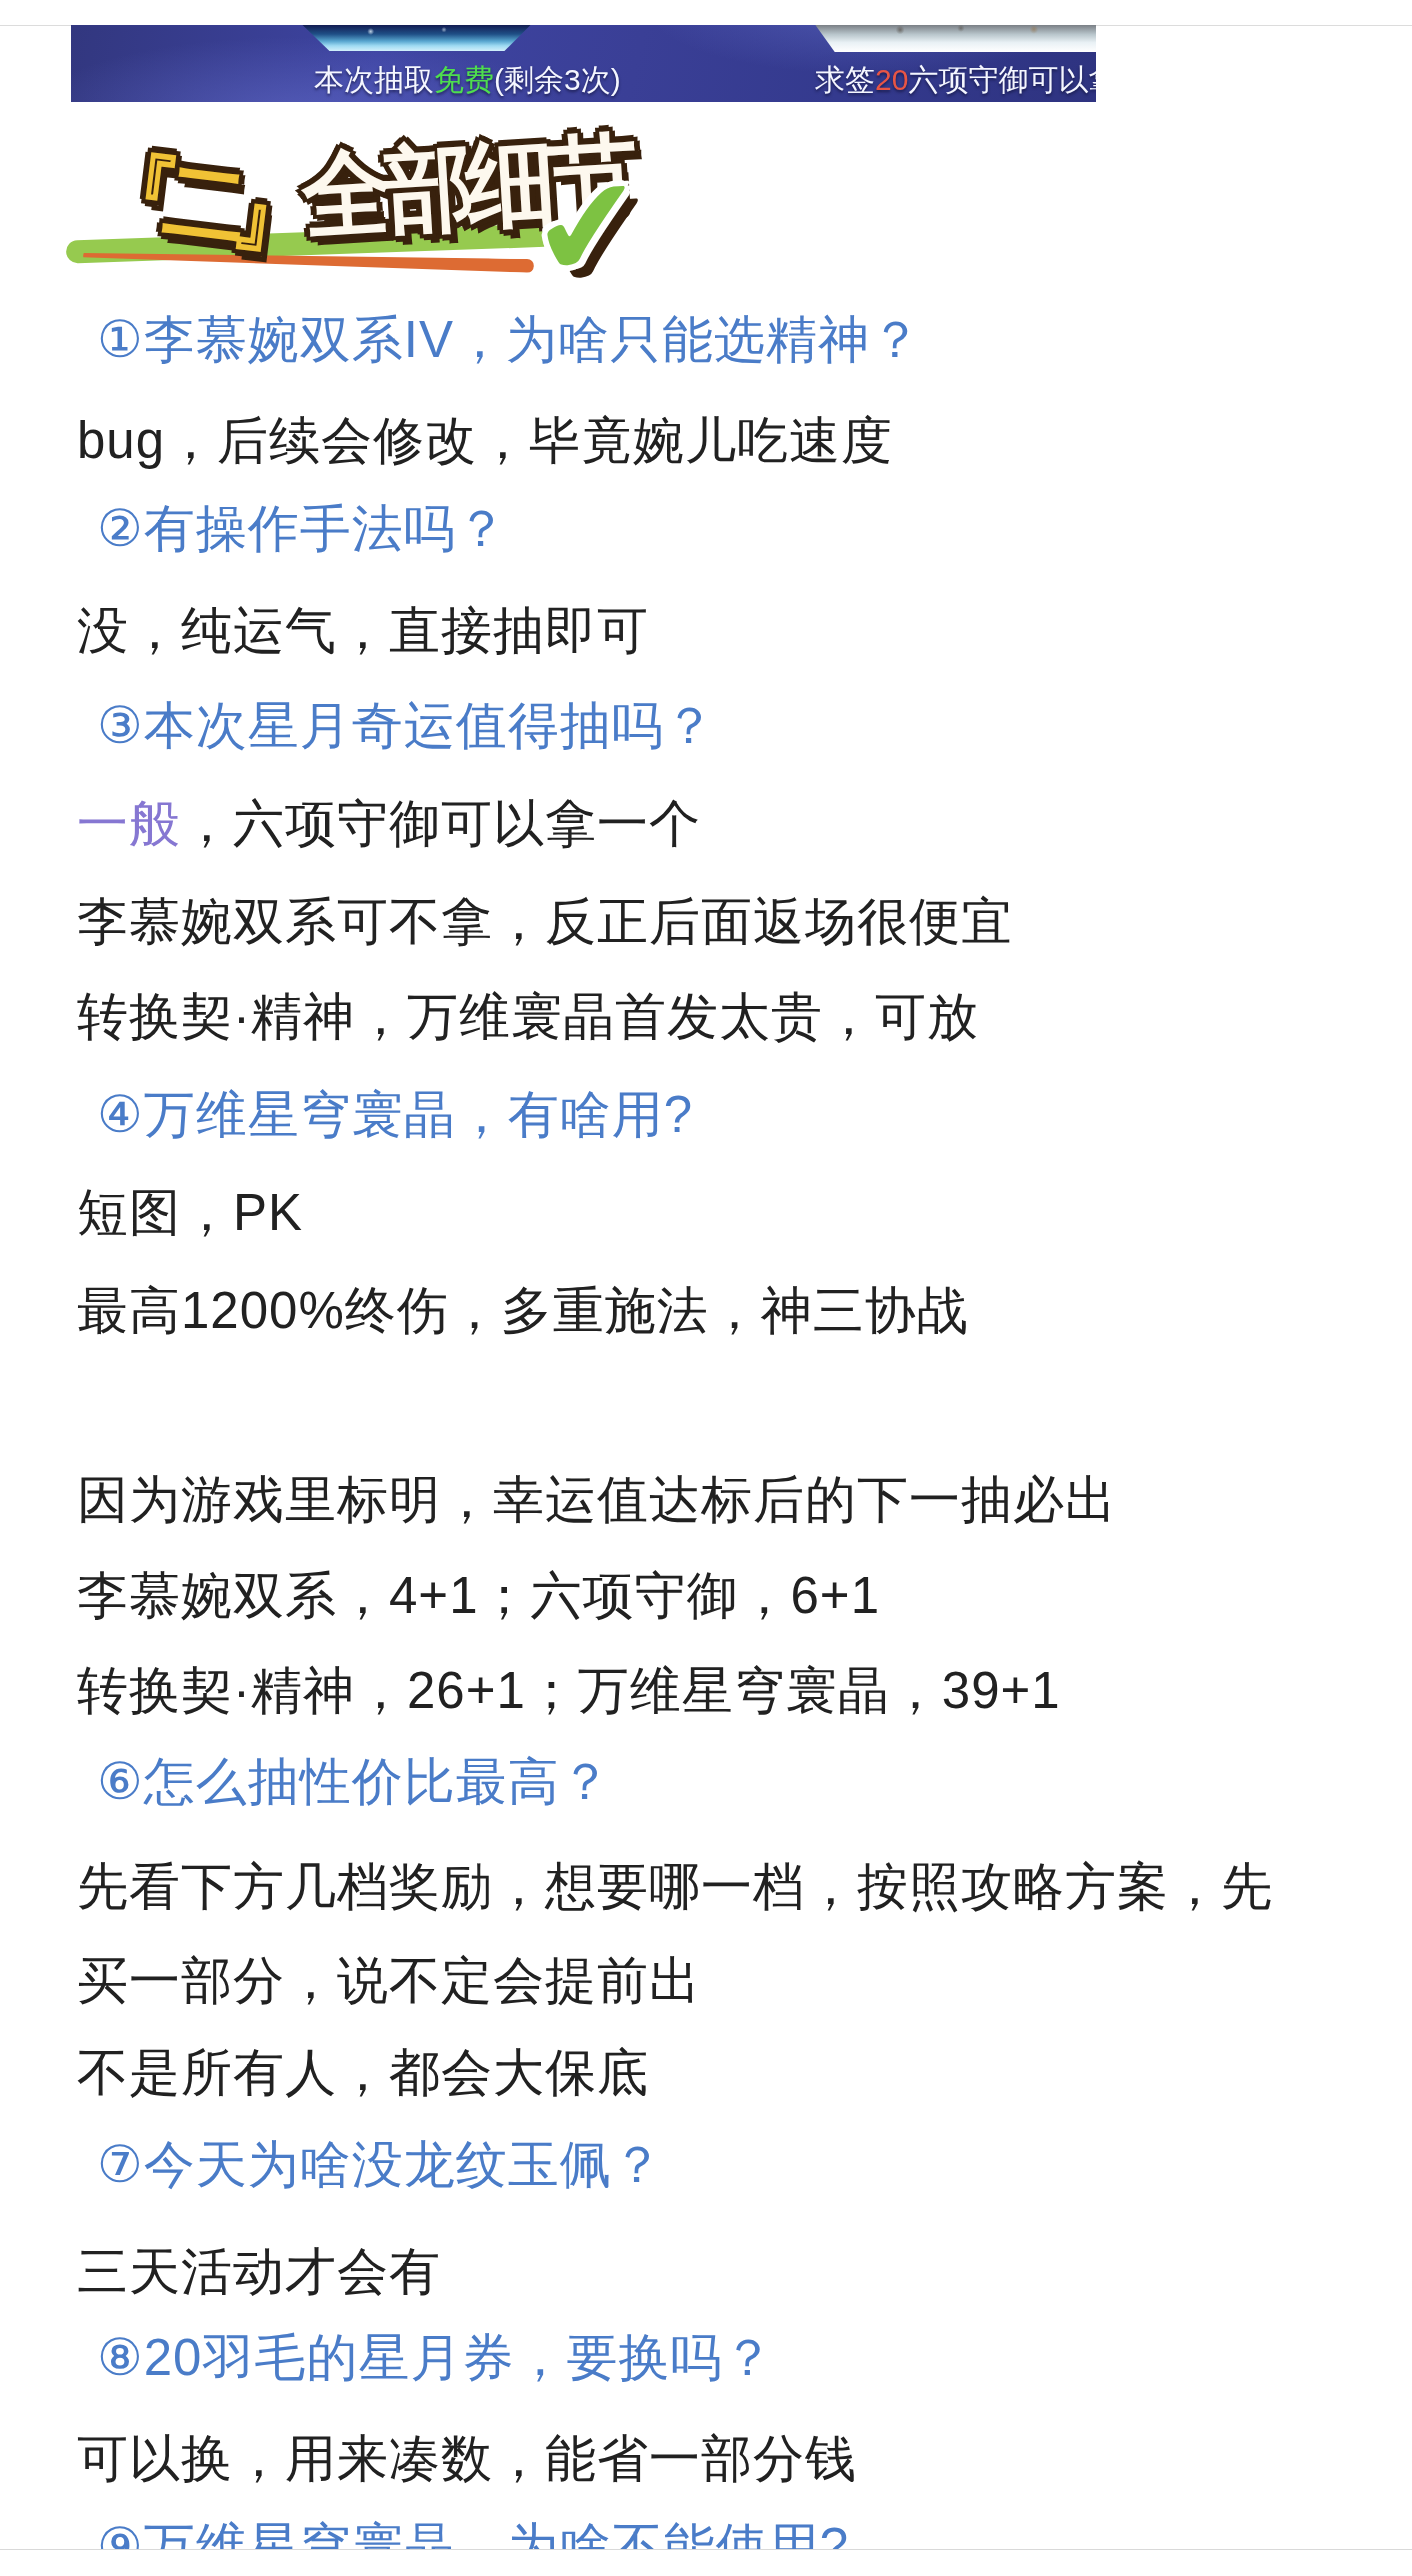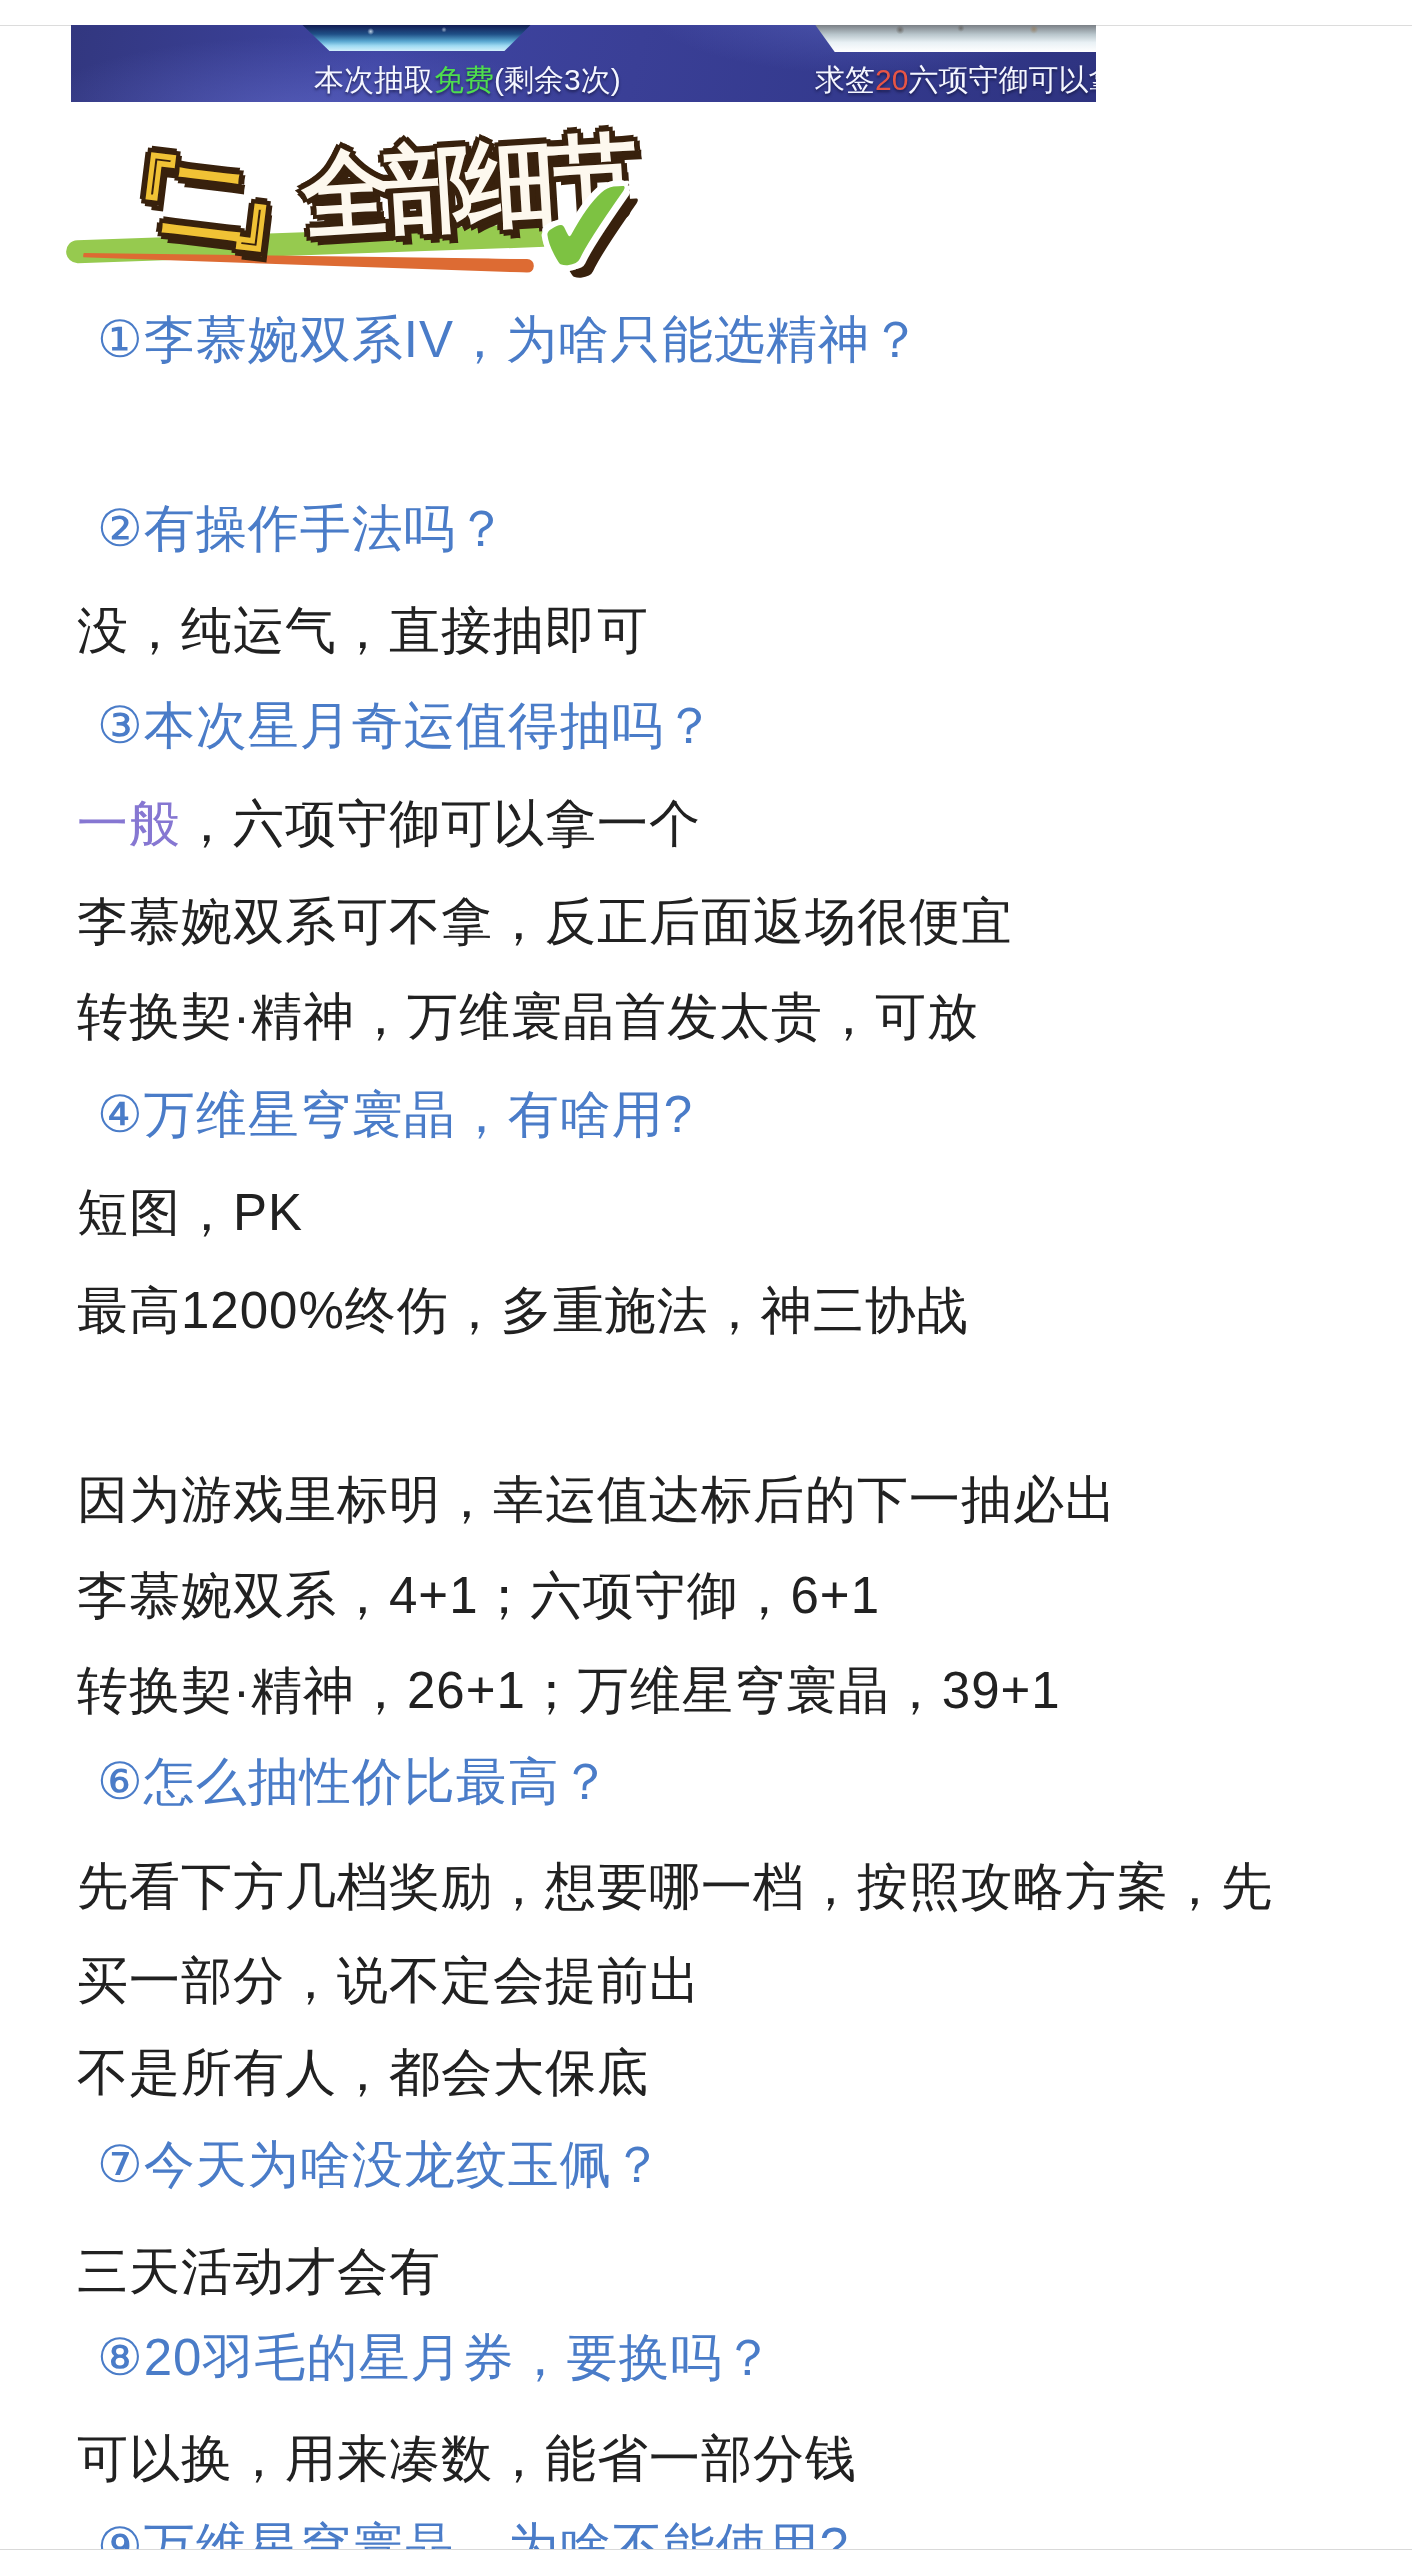--- a/index.html
+++ b/index.html
@@ -128,20 +128,21 @@
 
   <div class="title-art">
     <div class="swoosh-green"></div>
     <div class="swoosh-orange"></div>
     <div class="outlined title-brackets">『二』</div>
     <div class="outlined title-main">全部细节</div>
     <div class="outlined title-check">✔</div>
   </div>
 
   <div class="line q" style="top:310px">①李慕婉双系IV，为啥只能选精神？</div>
+  <div class="line a" style="top:411px">bug，后续会修改，毕竟婉儿吃速度</div>
   <div class="line q" style="top:499px">②有操作手法吗？</div>
   <div class="line a" style="top:601px">没，纯运气，直接抽即可</div>
   <div class="line q" style="top:696px">③本次星月奇运值得抽吗？</div>
   <div class="line a" style="top:794px"><span class="purple">一般</span><span>，六项守御可以拿一个</span></div>
   <div class="line a" style="top:892px">李慕婉双系可不拿，反正后面返场很便宜</div>
   <div class="line q" style="top:1085px">④万维星穹寰晶，有啥用?</div>
   <div class="line a" style="top:987px">转换契·精神，万维寰晶首发太贵，可放</div>
   <div class="line a" style="top:1183px">短图，PK</div>
   <div class="line a" style="top:1281px">最高1200%终伤，多重施法，神三协战</div>
   <div class="line a" style="top:1470px">因为游戏里标明，幸运值达标后的下一抽必出</div>

